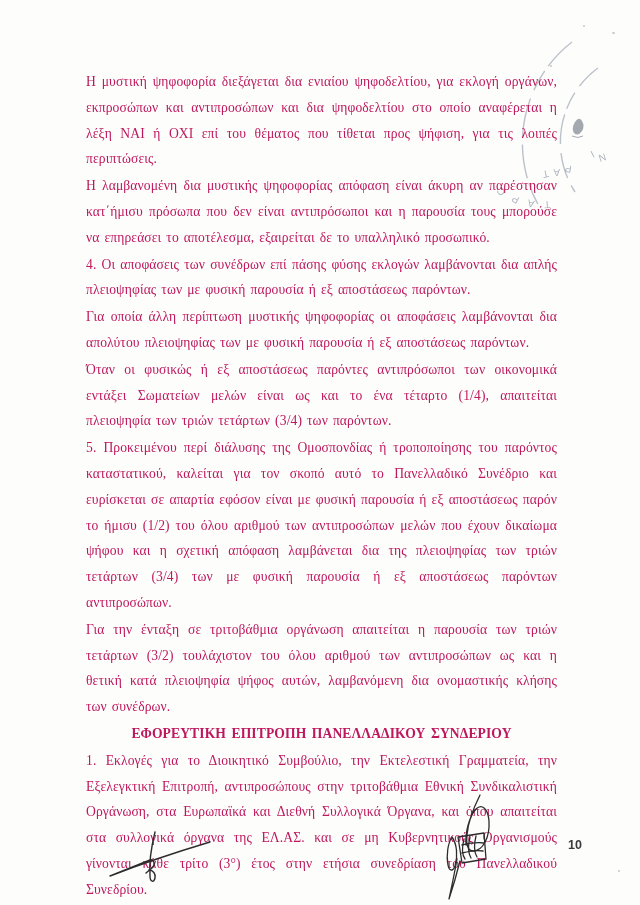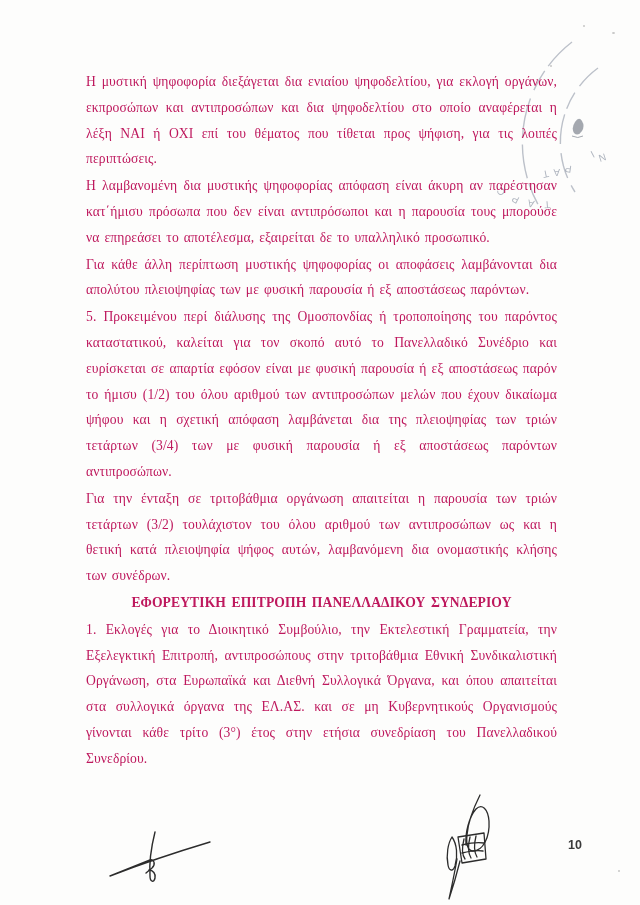--- a/index.html
+++ b/index.html
@@ -98,21 +98,23 @@
 
     <g opacity="0.55">
       <path d="M95,82 q4,-6 7,-1 q3,5 0,10 q-4,6 -8,2 q-3,-5 1,-11 z" fill="#5c6472"></path>
       <path d="M92,96 q6,3 11,0" stroke="#5c6472" stroke-width="1" fill="none"></path>
     </g>
   </svg>
 
   <div class="content">
       <p class="para">Η μυστική ψηφοφορία διεξάγεται δια ενιαίου ψηφοδελτίου, για εκλογή οργάνων, εκπροσώπων και αντιπροσώπων και δια ψηφοδελτίου στο οποίο αναφέρεται η λέξη ΝΑΙ ή ΟΧΙ επί του θέματος που τίθεται προς ψήφιση, για τις λοιπές περιπτώσεις.</p>
       <p class="para">Η λαμβανομένη δια μυστικής ψηφοφορίας απόφαση είναι άκυρη αν παρέστησαν κατ΄ήμισυ πρόσωπα που δεν είναι αντιπρόσωποι και η παρουσία τους μπορούσε να επηρεάσει το αποτέλεσμα, εξαιρείται δε το υπαλληλικό προσωπικό.</p>
-      <p class="para">Για κάθε άλλη περίπτωση μυστικής ψηφοφορίας οι αποφάσεις λαμβάνονται δια απολύτου πλειοψηφίας των με φυσική παρουσία ή εξ αποστάσεως παρόντων.</p>
+      <p class="para">4. Οι αποφάσεις των συνέδρων επί πάσης φύσης εκλογών λαμβάνονται δια απλής πλειοψηφίας των με φυσική παρουσία ή εξ αποστάσεως παρόντων.</p>
+      <p class="para">Για οποία άλλη περίπτωση μυστικής ψηφοφορίας οι αποφάσεις λαμβάνονται δια απολύτου πλειοψηφίας των με φυσική παρουσία ή εξ αποστάσεως παρόντων.</p>
+      <p class="para">Όταν οι φυσικώς ή εξ αποστάσεως παρόντες αντιπρόσωποι των οικονομικά εντάξει Σωματείων μελών είναι ως και το ένα τέταρτο (1/4), απαιτείται πλειοψηφία των τριών τετάρτων (3/4) των παρόντων.</p>
       <p class="para">5. Προκειμένου περί διάλυσης της Ομοσπονδίας ή τροποποίησης του παρόντος καταστατικού, καλείται για τον σκοπό αυτό το Πανελλαδικό Συνέδριο και ευρίσκεται σε απαρτία εφόσον είναι με φυσική παρουσία ή εξ αποστάσεως παρόν το ήμισυ (1/2) του όλου αριθμού των αντιπροσώπων μελών που έχουν δικαίωμα ψήφου και η σχετική απόφαση λαμβάνεται δια της πλειοψηφίας των τριών τετάρτων (3/4) των με φυσική παρουσία ή εξ αποστάσεως παρόντων αντιπροσώπων.</p>
       <p class="para">Για την ένταξη σε τριτοβάθμια οργάνωση απαιτείται η παρουσία των τριών τετάρτων (3/2) τουλάχιστον του όλου αριθμού των αντιπροσώπων ως και η θετική κατά πλειοψηφία ψήφος αυτών, λαμβανόμενη δια ονομαστικής κλήσης των συνέδρων.</p>
       <p class="para heading-sub">ΕΦΟΡΕΥΤΙΚΗ ΕΠΙΤΡΟΠΗ ΠΑΝΕΛΛΑΔΙΚΟΥ ΣΥΝΔΕΡΙΟΥ</p>
       <p class="para">1. Εκλογές για το Διοικητικό Συμβούλιο, την Εκτελεστική Γραμματεία, την Εξελεγκτική Επιτροπή, αντιπροσώπους στην τριτοβάθμια Εθνική Συνδικαλιστική Οργάνωση, στα Ευρωπαϊκά και Διεθνή Συλλογικά Όργανα, και όπου απαιτείται στα συλλογικά όργανα της ΕΛ.ΑΣ. και σε μη Κυβερνητικούς Οργανισμούς γίνονται κάθε τρίτο (3°) έτος στην ετήσια συνεδρίαση του Πανελλαδικού Συνεδρίου.</p>
     </div>
 
   <svg class="sig-left" width="120" height="70" viewBox="0 0 120 70">
     <g fill="none" stroke="#2c2c2c" stroke-width="1.4" stroke-linecap="round" stroke-linejoin="round">
       <path d="M112,16 C92,22 48,36 12,50 L52,34 C56,33 58,38 54,42 L48,47"></path>
       <path d="M57,6 C54,18 51,36 52,50 C52,56 56,57 57,52 C58,48 55,44 51,44"></path>

